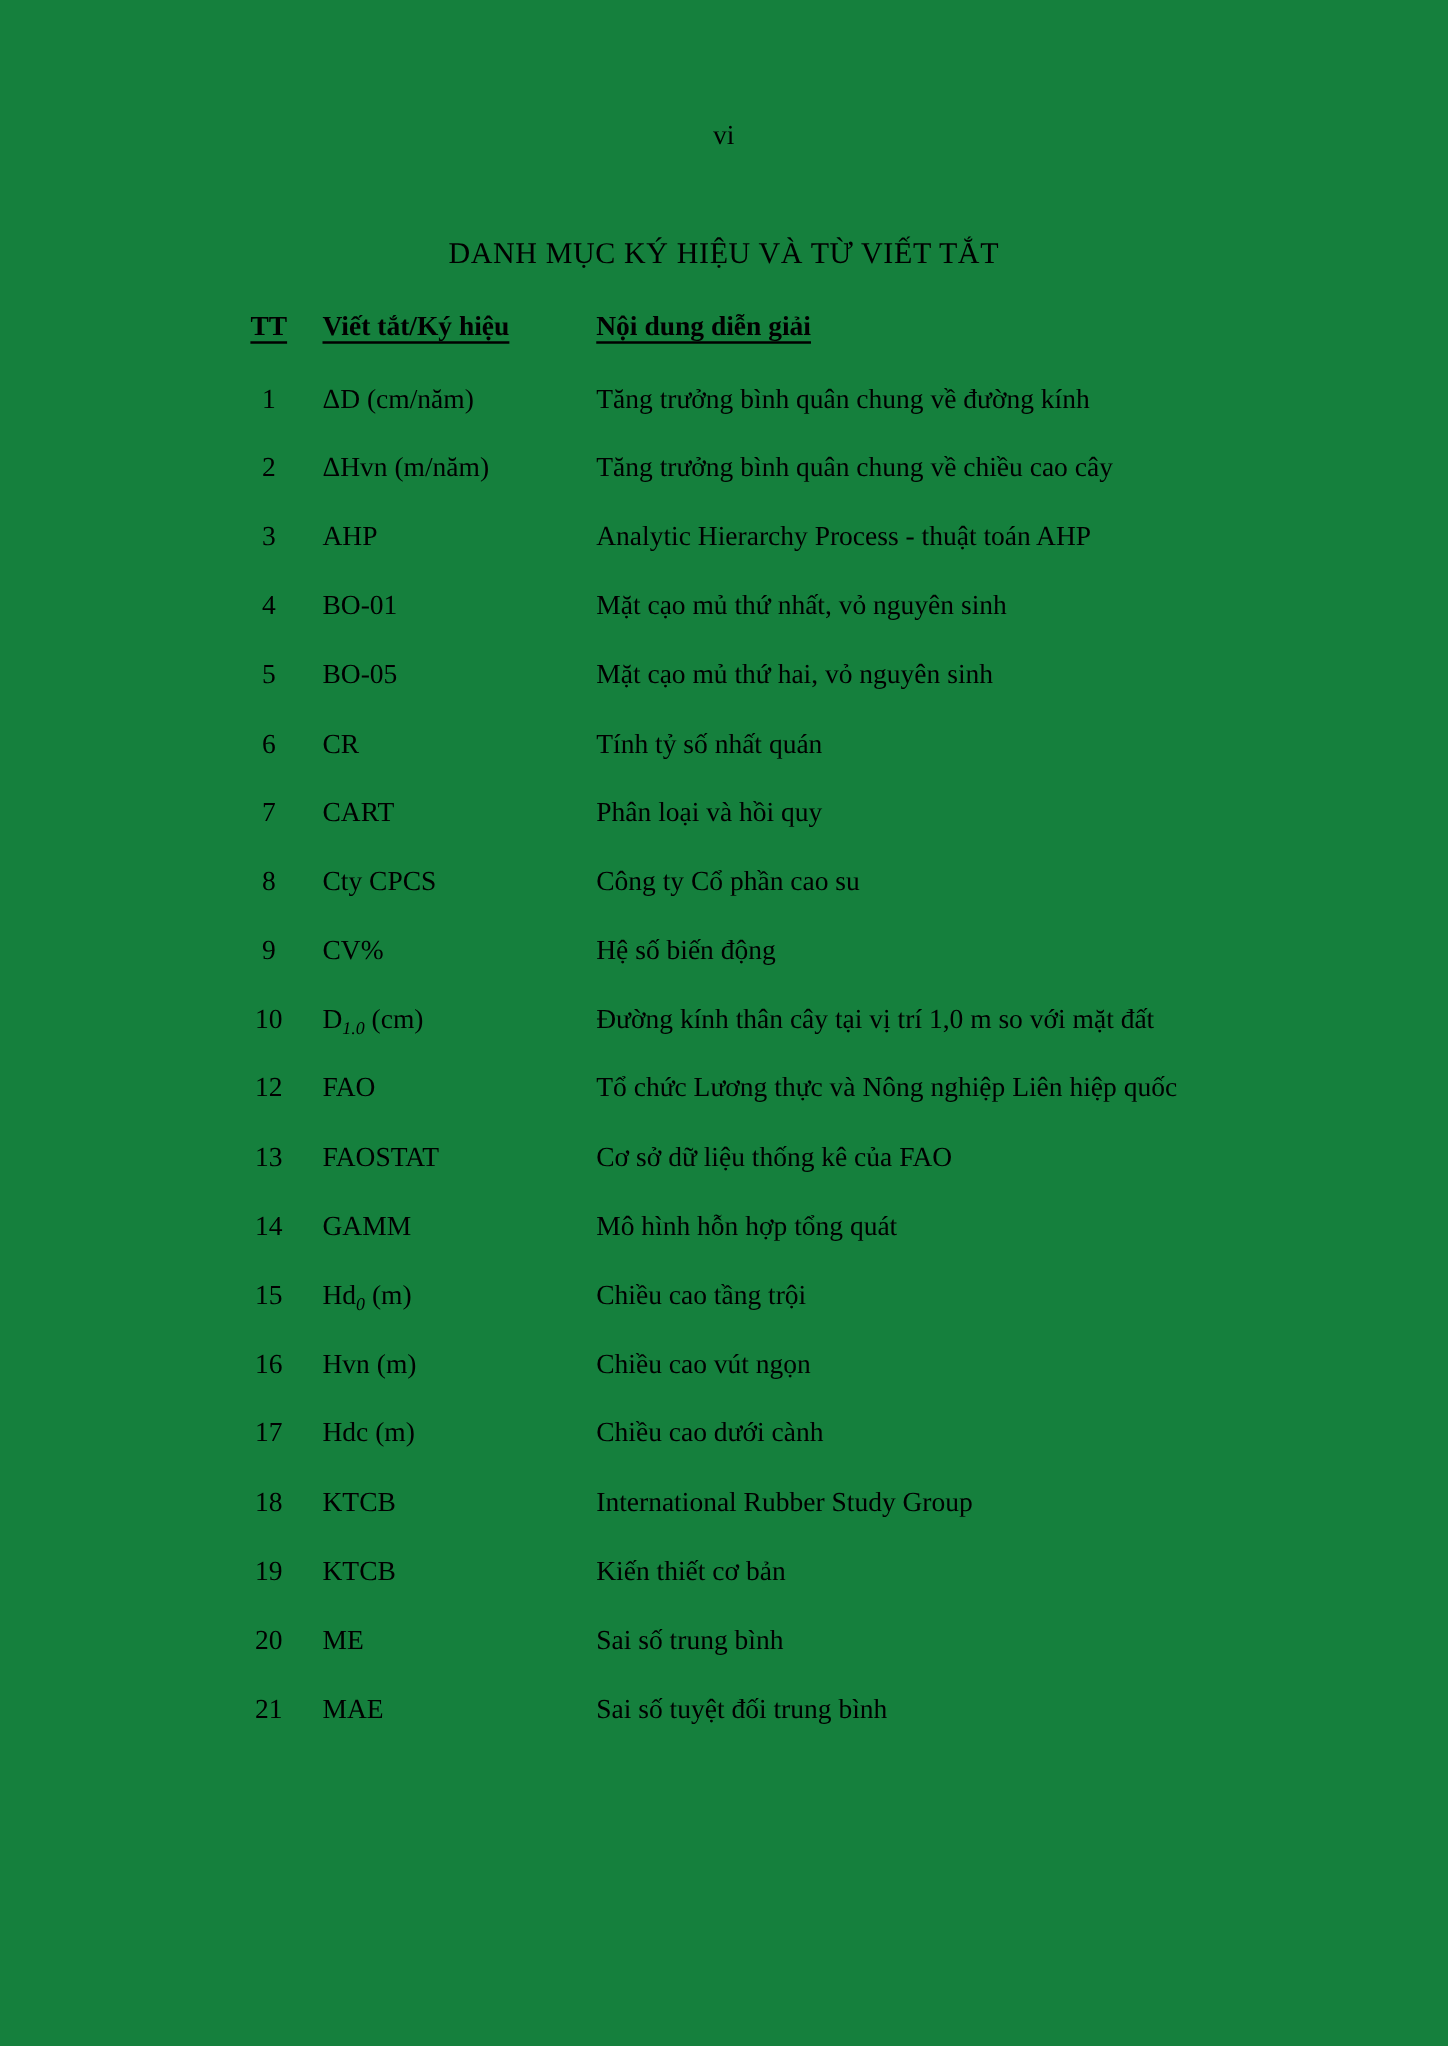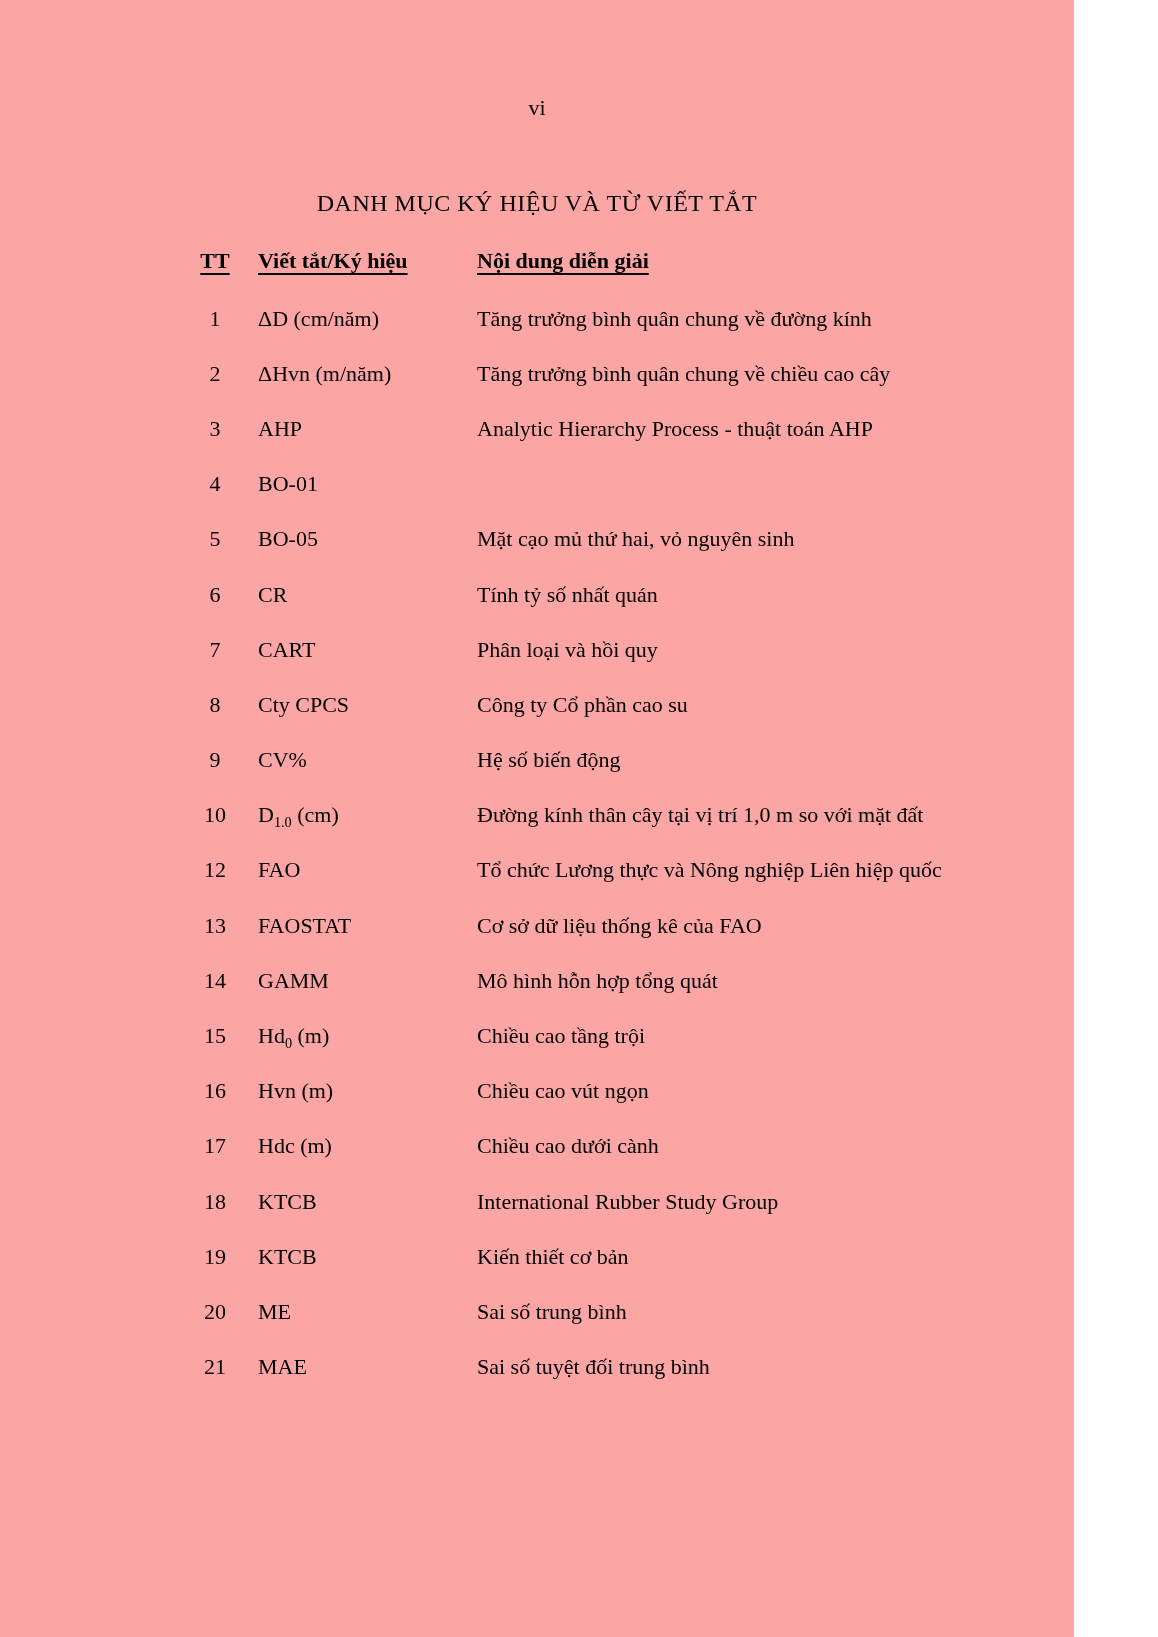--- a/index.html
+++ b/index.html
@@ -2,23 +2,23 @@
 <html><head>
 <meta charset="utf-8">
 <style>
   html, body {
     margin: 0;
     padding: 0;
     background: #ffffff;
   }
   .doc {
     position: relative;
-    width: 1074px;
+    width: 1158px;
     height: 1637px;
-    background: #fca5a5;
+    background: #15803d;
     color: #000000;
     font-family: "Liberation Serif", "DejaVu Serif", serif;
     overflow: hidden;
   }
   .page-num {
     position: absolute;
     top: 95px;
     left: 0;
     width: 100%;
     text-align: center;
@@ -59,20 +59,21 @@
     text-decoration-thickness: 2px;
     text-underline-offset: 5px;
   }
   .col-tt { text-align: center; }
   .header-row .col-tt { justify-self: center; }
   .rows { margin-top: 15px; }
   .data-row { height: 55.2px; }
   .row-abbr sub {
     font-size: 0.65em;
     line-height: 0;
+    font-style: italic;
   }
 </style>
 </head>
 <body>
 
 <div class="doc">
 
   <div class="page-num">vi</div>
 
   <div class="title">DANH MỤC KÝ HIỆU VÀ TỪ VIẾT TẮT</div>
@@ -100,20 +101,21 @@
 
   <div class="grid-row data-row">
     <span class="col-tt">3</span>
     <span class="row-abbr"><span>AHP</span></span>
     <span class="row-desc">Analytic Hierarchy Process - thuật toán AHP</span>
   </div>
 
   <div class="grid-row data-row">
     <span class="col-tt">4</span>
     <span class="row-abbr"><span>BO-01</span></span>
+    <span class="row-desc">Mặt cạo mủ thứ nhất, vỏ nguyên sinh</span>
   </div>
 
   <div class="grid-row data-row">
     <span class="col-tt">5</span>
     <span class="row-abbr"><span>BO-05</span></span>
     <span class="row-desc">Mặt cạo mủ thứ hai, vỏ nguyên sinh</span>
   </div>
 
   <div class="grid-row data-row">
     <span class="col-tt">6</span>

